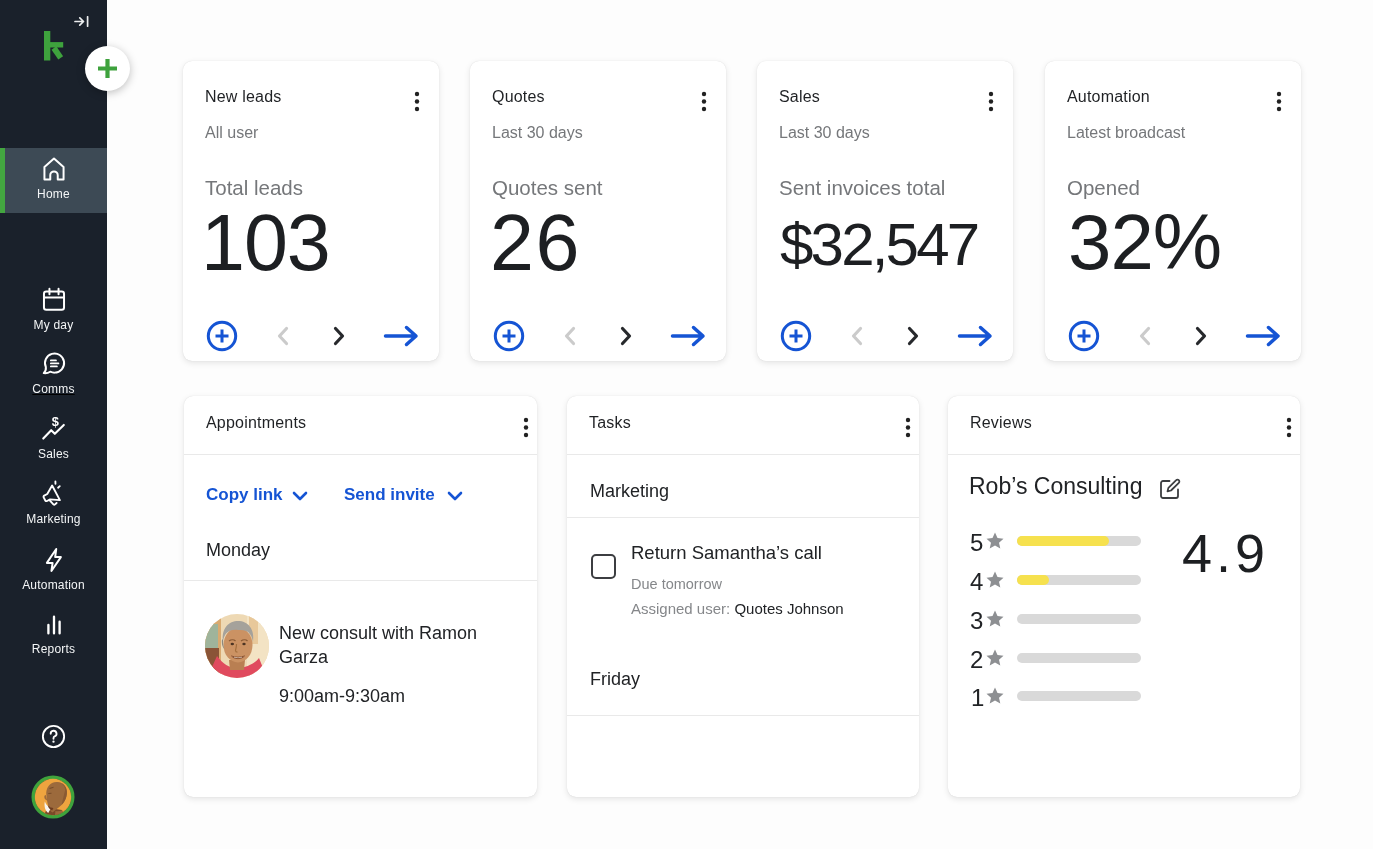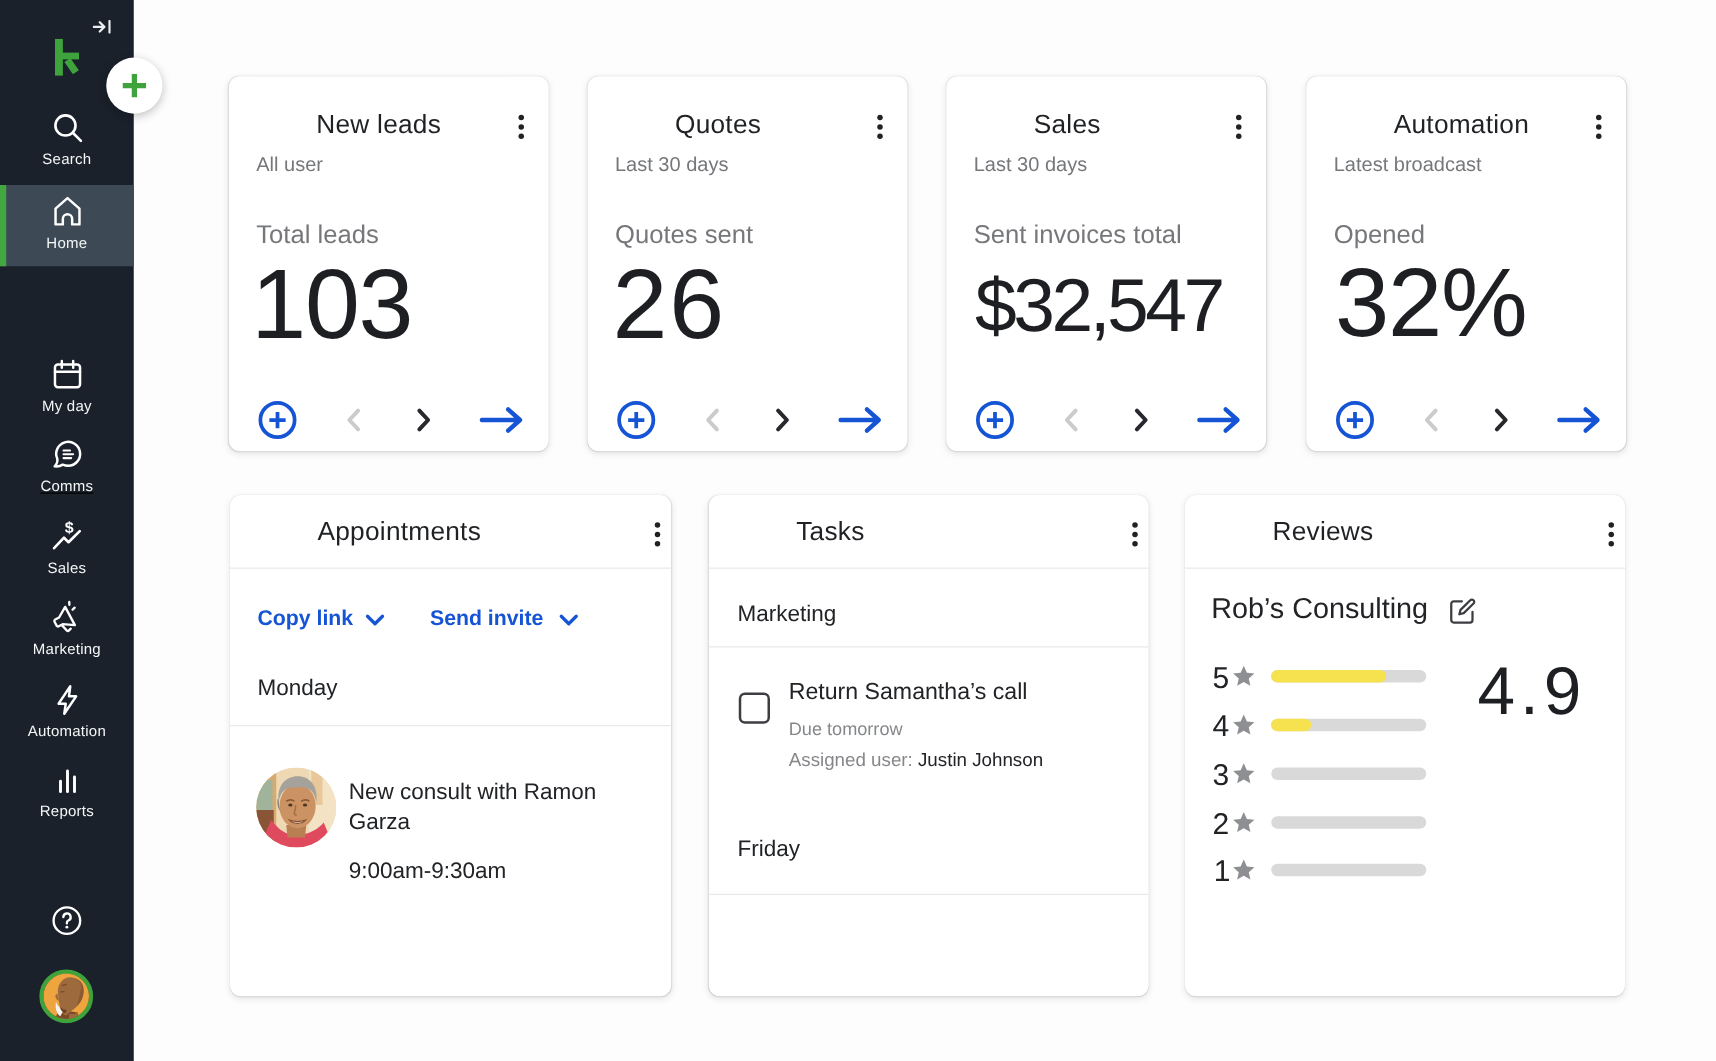--- a/index.html
+++ b/index.html
@@ -4,21 +4,21 @@
 <style>
   * { margin:0; padding:0; box-sizing:border-box; }
   html,body { width:1373px; height:849px; overflow:hidden; }
   body { font-family:"Liberation Sans", sans-serif; background:#fdfdfd; position:relative; }
   .card { position:absolute; background:#fff; border-radius:9px;
           box-shadow:0 0 1px rgba(0,0,0,.14), 0 2px 6px rgba(0,0,0,.10); }
   .tcard { top:61px; width:256px; height:300px; }
   .bcard { top:396px; height:401px; }
   .bcard .ct { top:18px; }
   .bcard .kebab { right:8px; top:21px; }
-  .ct { position:absolute; left:22px; top:27px; font-size:21px; color:#1f2124; letter-spacing:.2px;margin-left:48px; }
+  .ct { position:absolute; left:22px; top:27px; font-size:16px; color:#1f2124; letter-spacing:.2px; }
   .kebab { position:absolute; right:19px; top:30px; }
   .sub { position:absolute; left:22px; top:63px; font-size:16px; color:#75777a; }
   .mlabel { position:absolute; left:22px; top:115px; font-size:20.5px; color:#75777a; }
   .num { position:absolute; left:20px; top:136px; font-size:79px; color:#1d1f22; letter-spacing:-1px; }
   .plusbtn { position:absolute; left:23px; top:259px; }
   .chevl { position:absolute; left:91px; top:265px; }
   .chevr { position:absolute; left:147px; top:265px; }
   .goarr { position:absolute; left:200px; top:264px; }
   .hdiv { position:absolute; left:0; width:100%; height:1px; background:#e9e9e9; }
   
@@ -189,21 +189,21 @@
       <circle cx="3" cy="3" r="2.2" fill="#212121"></circle>
       <circle cx="3" cy="10.5" r="2.2" fill="#212121"></circle>
       <circle cx="3" cy="18" r="2.2" fill="#212121"></circle>
     </svg>
   <div class="hdiv" style="top:58px;"></div>
   <div style="position:absolute; left:23px; top:85px; font-size:18px; color:#212326;">Marketing</div>
   <div class="hdiv" style="top:121px;"></div>
   <div style="position:absolute; left:24px; top:158px; width:25px; height:25px; border:2px solid #3c3e41; border-radius:5px;"></div>
   <div style="position:absolute; left:64px; top:146px; font-size:18.5px; color:#212326;">Return Samantha’s call</div>
   <div style="position:absolute; left:64px; top:180px; font-size:14.5px; color:#85878a;">Due tomorrow</div>
-  <div style="position:absolute; left:64px; top:204px; font-size:15px; color:#85878a;">Assigned user: <span style="color:#212326;">Justin Johnson</span></div>
+  <div style="position:absolute; left:64px; top:204px; font-size:15px; color:#85878a;">Assigned user: <span style="color:#212326;">Quotes Johnson</span></div>
   <div style="position:absolute; left:23px; top:273px; font-size:18px; color:#212326;">Friday</div>
   <div class="hdiv" style="top:319px;"></div>
 </div>
 
 <div class="card bcard" style="left:948px; width:352px;">
   <div class="ct">Reviews</div>
   <svg class="kebab" width="6" height="22" viewBox="0 0 6 22">
       <circle cx="3" cy="3" r="2.2" fill="#212121"></circle>
       <circle cx="3" cy="10.5" r="2.2" fill="#212121"></circle>
       <circle cx="3" cy="18" r="2.2" fill="#212121"></circle>
@@ -254,27 +254,20 @@
       <path d="M1 5.5 h8.2 M5.8 1.8 L9.5 5.5 5.8 9.2 M13.6 0.8 v9.4"></path>
     </svg>
 
   <svg style="position:absolute; left:43.5px; top:31px;" width="20" height="30" viewBox="0 0 20 30">
     <g fill="#3ea23d">
       <rect x="0" y="0" width="6.3" height="29.5"></rect>
       <rect x="4" y="11.1" width="15.2" height="5.4"></rect>
       <line x1="9.9" y1="17.0" x2="16.7" y2="26.8" stroke="#3ea23d" stroke-width="5.8"></line>
     </g>
   </svg>
-  <div class="ni" style="top:88px;">
-    <svg width="28" height="28" viewBox="0 0 24 24" fill="none" stroke="#fff" stroke-width="1.8" stroke-linecap="round">
-        <circle cx="10.6" cy="10.6" r="6.9"></circle>
-        <path d="M15.8 15.8 L21.2 21.2"></path>
-      </svg>
-    <div class="nl">Search</div>
-  </div>
   <div class="ni" style="top:155px;">
     <svg width="28" height="28" viewBox="0 0 24 24" fill="none" stroke="#fff" stroke-width="1.7" stroke-linecap="round" stroke-linejoin="round">
         <path d="M3.8 10.2 L12 3 l8.2 7.2 V21 h-5 v-3.7 a3.2 3.2 0 0 0-6.4 0 V21 H3.8 Z"></path>
       </svg>
     <div class="nl">Home</div>
   </div>
   <div class="ni" style="top:286px;">
     <svg width="28" height="28" viewBox="0 0 24 24" fill="none" stroke="#fff" stroke-width="1.7" stroke-linecap="round" stroke-linejoin="round">
         <rect x="3.4" y="4.8" width="17.2" height="15.6" rx="2"></rect>
         <path d="M8.1 2.4 v4.6 M15.9 2.4 v4.6 M3.4 9.8 h17.2"></path>

